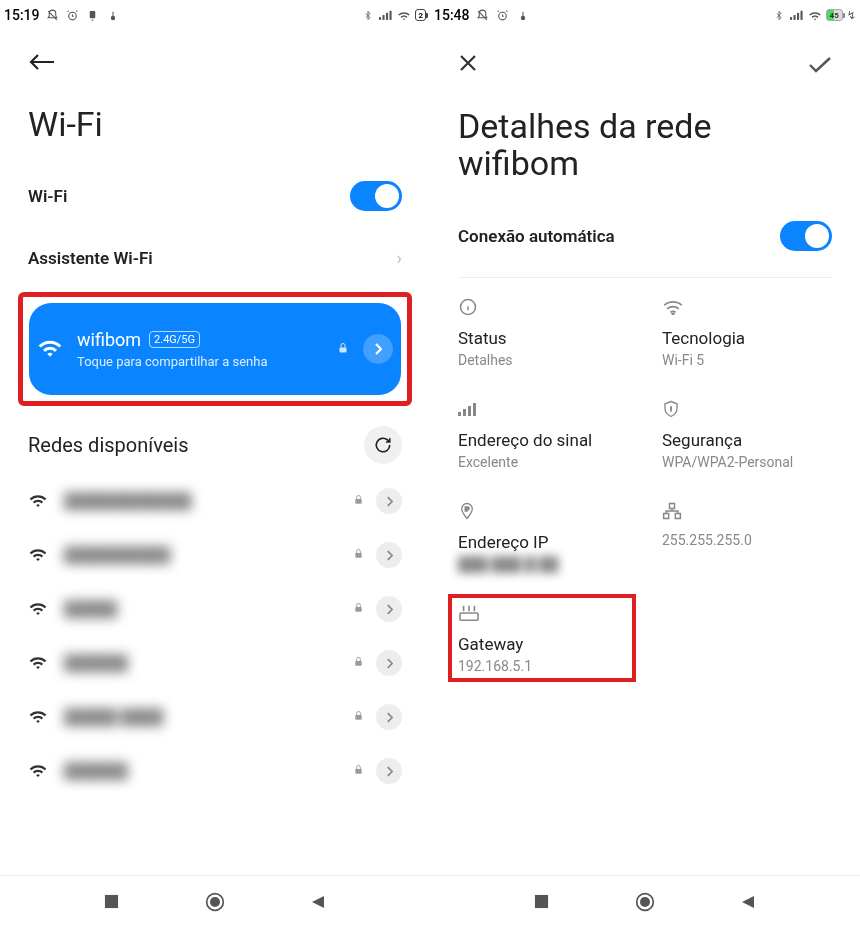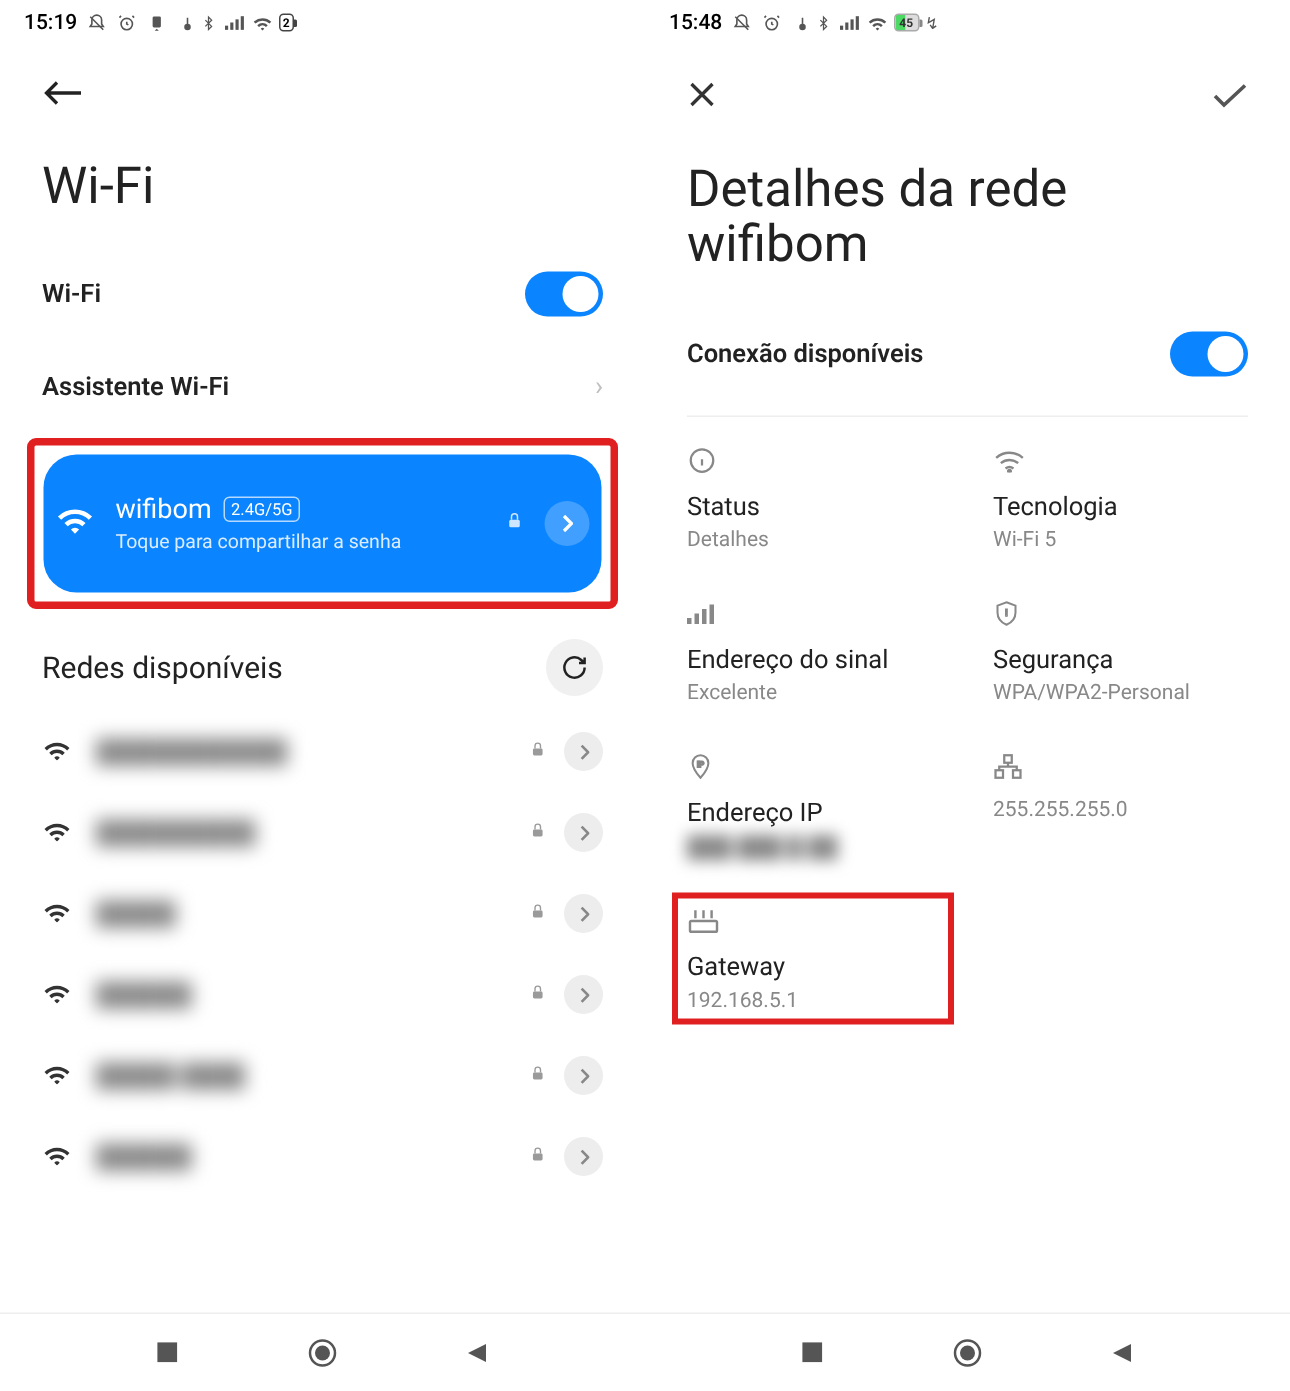--- a/index.html
+++ b/index.html
@@ -15,22 +15,23 @@
     width: 430px;
     height: 100%;
     background: #fff;
     position: relative;
     display: flex;
     flex-direction: column;
   }
   .status-bar {
     height: 30px;
     display: flex;
-    align-items: center;
-    padding: 0 16px;
+    justify-content: space-between;
+    align-items: center;
+    padding: 0 4px;
     font-size: 14px;
     font-weight: 500;
     color: #000;
   }
   .status-left { display: flex; align-items: center; gap: 6px; }
   .status-right { display: flex; align-items: center; gap: 4px; }
   .status-icon { width: 14px; height: 14px; display: inline-flex; align-items: center; justify-content: center; }
   .content { flex: 1; padding: 0 28px; overflow: hidden; }
   .nav-bar {
     display: flex;
@@ -515,21 +516,21 @@
       <svg width="24" height="18" viewBox="0 0 24 18" fill="none" stroke="#555" stroke-width="2.4">
           <path d="M2 9l6 6L22 2"></path>
         </svg>
     </span>
   </div>
 
   <div class="content">
     <h1 class="page-title">Detalhes da rede wifibom</h1>
 
     <div class="row">
-      <span class="row-label">Conexão disponíveis</span>
+      <span class="row-label">Conexão automática</span>
       <div class="toggle"></div>
     </div>
 
     <div class="divider"></div>
 
     <div class="details-grid">
       <div class="detail-item">
         <div class="detail-icon">
             <svg width="20" height="20" viewBox="0 0 24 24" fill="none" stroke="#888" stroke-width="1.8">
               <circle cx="12" cy="12" r="9"></circle>

